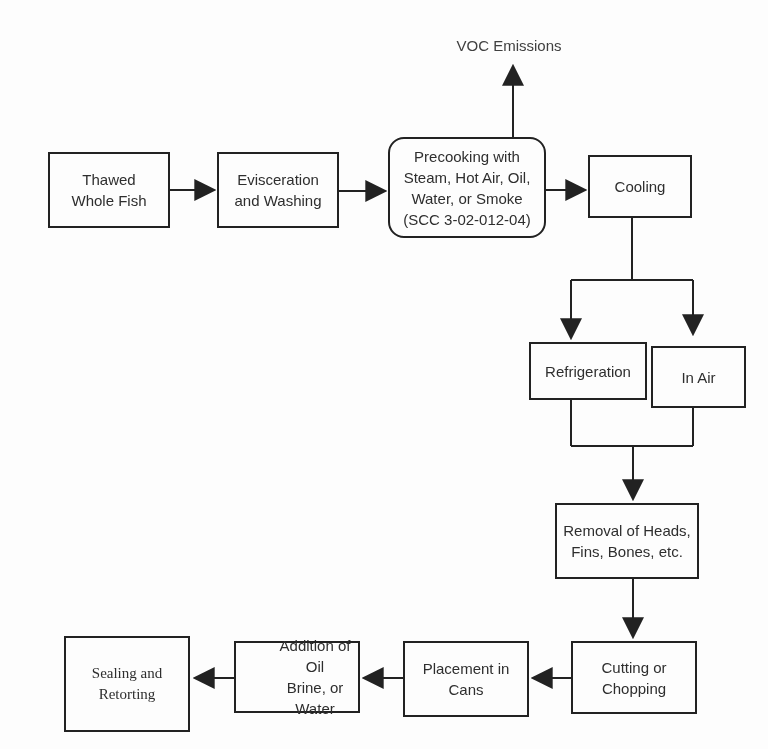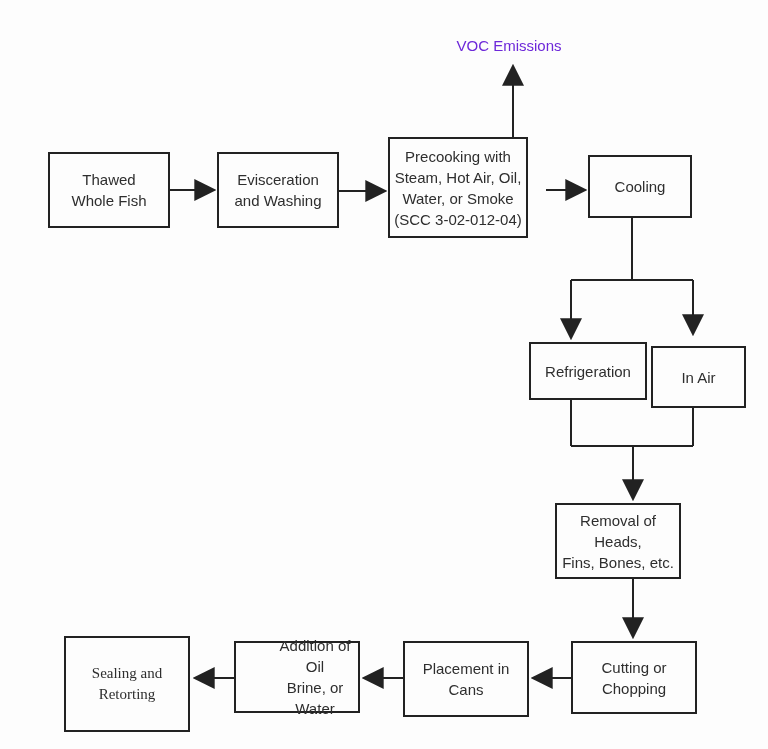--- a/index.html
+++ b/index.html
@@ -37,21 +37,21 @@
     white-space: pre-line;
     font-size: 15px;
     line-height: 21px;
     color: #2e2e2e;
   }
   .float-label {
     position: absolute;
     text-align: center;
     font-size: 15px;
     line-height: 18px;
-    color: #6d28d9;
+    color: #404040;
     white-space: pre-line;
   }
 </style>
 </head>
 <body>
 
 <div class="canvas">
 
   <svg class="wires" width="768" height="749" viewBox="0 0 768 749" xmlns="http://www.w3.org/2000/svg">
     <defs>
@@ -88,32 +88,32 @@
   </svg>
 
   <div class="float-label" style="left:429px; top:37px; width:160px;">VOC Emissions</div>
 
   <div class="node" style="left:48px;  top:152px; width:122px; height:76px;">Thawed
 Whole Fish</div>
 
   <div class="node" style="left:217px; top:152px; width:122px; height:76px;">Evisceration
 and Washing</div>
 
-  <div class="node" style="left:388px; top:137px; width:140px; height:101px;">Precooking with
+  <div class="node" style="left:388px; top:137px; width:158px; height:101px;border-radius:16px;">Precooking with
 Steam, Hot Air, Oil,
 Water, or Smoke
 (SCC 3-02-012-04)</div>
 
   <div class="node" style="left:588px; top:155px; width:104px;  height:63px;">Cooling</div>
 
   <div class="node" style="left:529px; top:342px; width:118px; height:58px;">Refrigeration</div>
 
   <div class="node" style="left:651px; top:338px; width:95px;  height:62px;margin-top:8px;">In Air</div>
 
-  <div class="node" style="left:555px; top:503px; width:126px; height:76px;">Removal of Heads,
+  <div class="node" style="left:555px; top:503px; width:144px; height:76px;">Removal of Heads,
 Fins, Bones, etc.</div>
 
   <div class="node" style="left:571px; top:641px; width:126px; height:73px;">Cutting or
 Chopping</div>
 
   <div class="node" style="left:403px; top:641px; width:126px; height:76px;">Placement in
 Cans</div>
 
   <div class="node" style="left:234px; top:641px; width:126px; height:72px;padding-left:36px;">Addition of Oil
 Brine, or Water</div>

